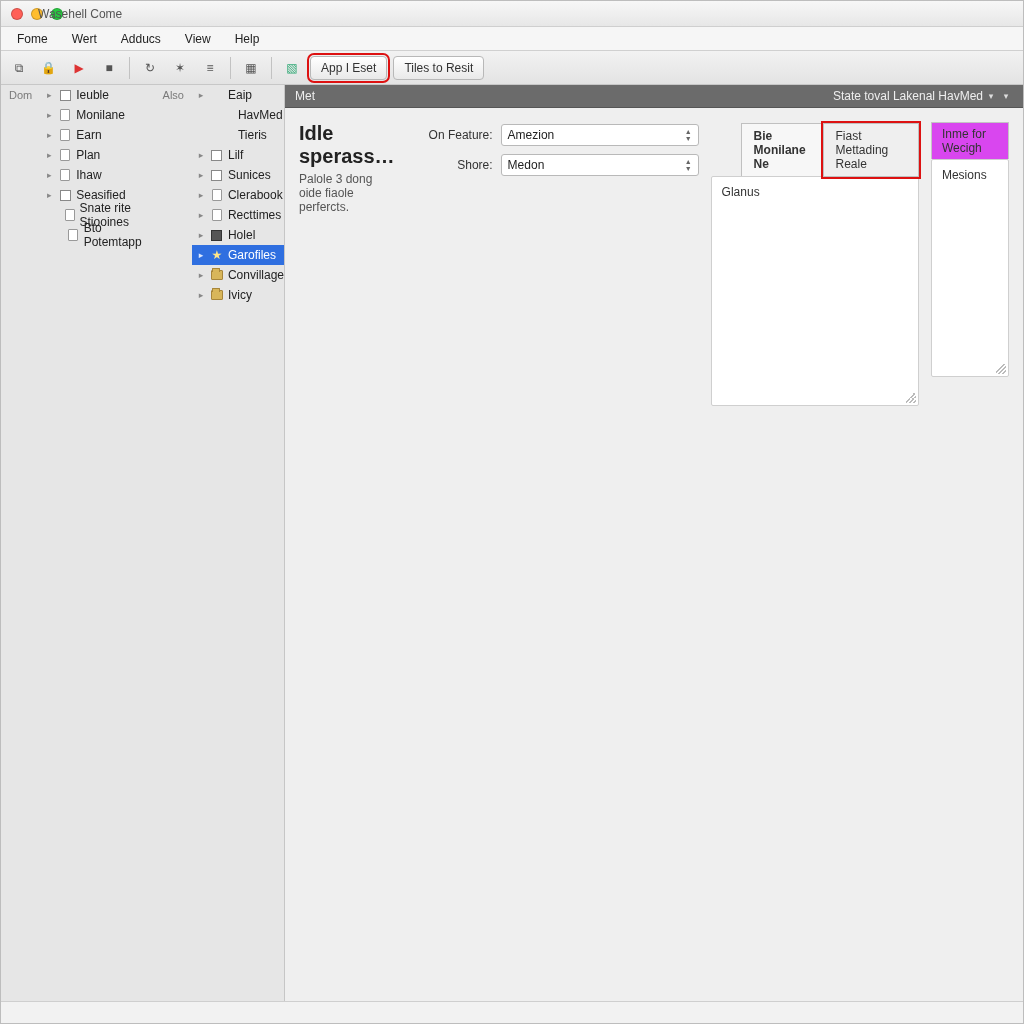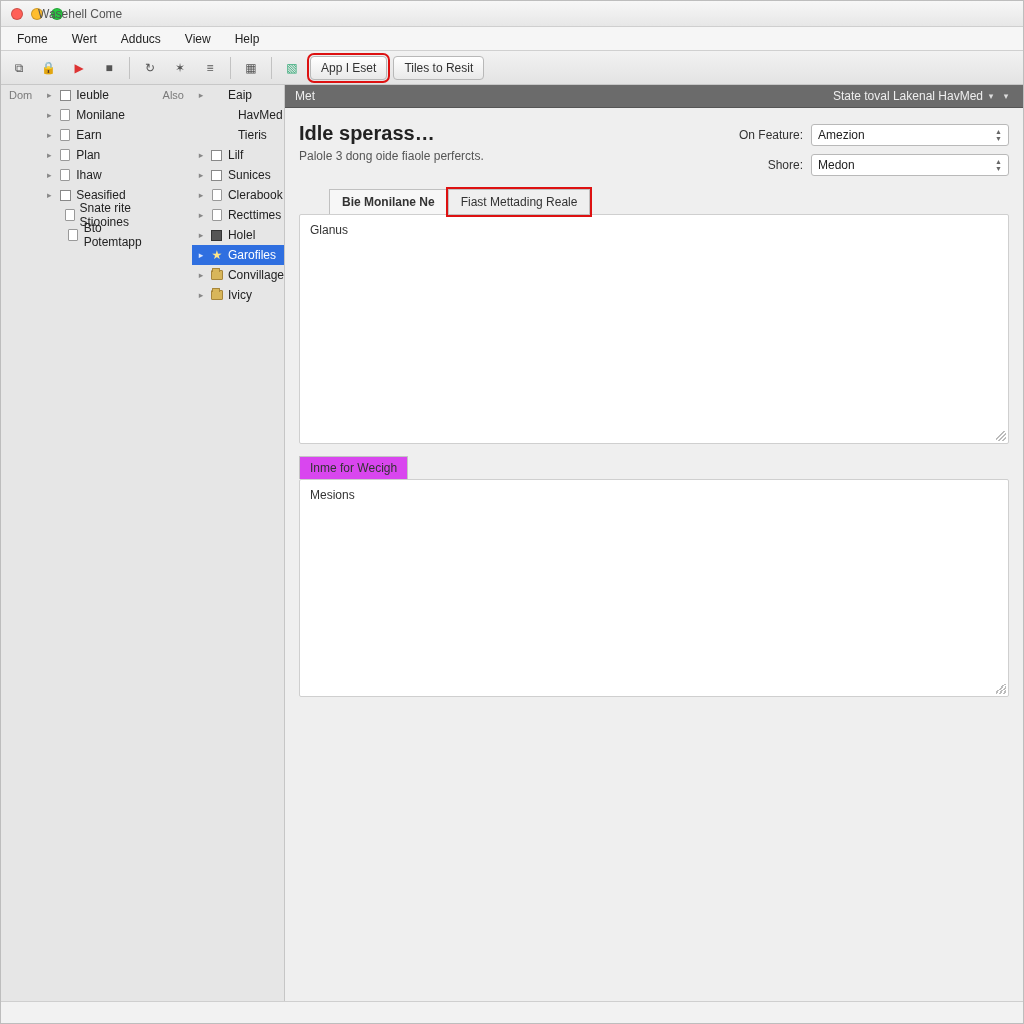--- a/index.html
+++ b/index.html
@@ -47,21 +47,21 @@
   .ico-dark { width:11px; height:11px; background:#555; border:1px solid #333; }
 
   
   .main { flex: 1; background: #efefef; display: flex; flex-direction: column; min-width: 0; }
   .darkbar { height: 23px; background: #6b6b6b; color: #eee; display: flex; align-items: center; padding: 0 10px; justify-content: space-between; border-bottom: 1px solid #555; }
   .darkbar .l { font-weight: 500; }
   .darkbar .r { display:flex; align-items:center; gap:1px; }
   .darkbar .seg { font-size: 12px; }
   .darkbar .dd { width:14px; height:14px; display:flex; align-items:center; justify-content:center; color:#ddd; font-size:9px; }
 
-  .content { padding: 14px 14px 20px 14px; display:flex; flex-direction:column; gap:12px; }
+  .content { padding: 14px 14px 20px 14px; display:flex; flex-direction:row; gap:12px; }
   .header-row { display:flex; justify-content: space-between; align-items: flex-start; gap: 20px; }
   .title-block .h1 { font-size: 20px; font-weight: 600; color:#222; }
   .title-block .sub { font-size: 12px; color:#555; margin-top: 4px; }
   .fields { display:flex; flex-direction:column; gap:8px; margin-top:2px; }
   .fld { display:flex; align-items:center; gap:8px; }
   .fld label { width: 78px; text-align: right; color:#333; font-size:12px; }
   .select { width: 198px; height: 22px; background:#fff; border:1px solid #b9b9b9; border-radius:3px; display:flex; align-items:center; padding:0 6px; justify-content:space-between; font-size:12px; color:#222; }
   .select .stepper { display:flex; flex-direction:column; font-size:7px; color:#666; line-height:1; }
 
   .tabstrip { display:flex; align-items:flex-end; gap:0;margin-left:30px; }

